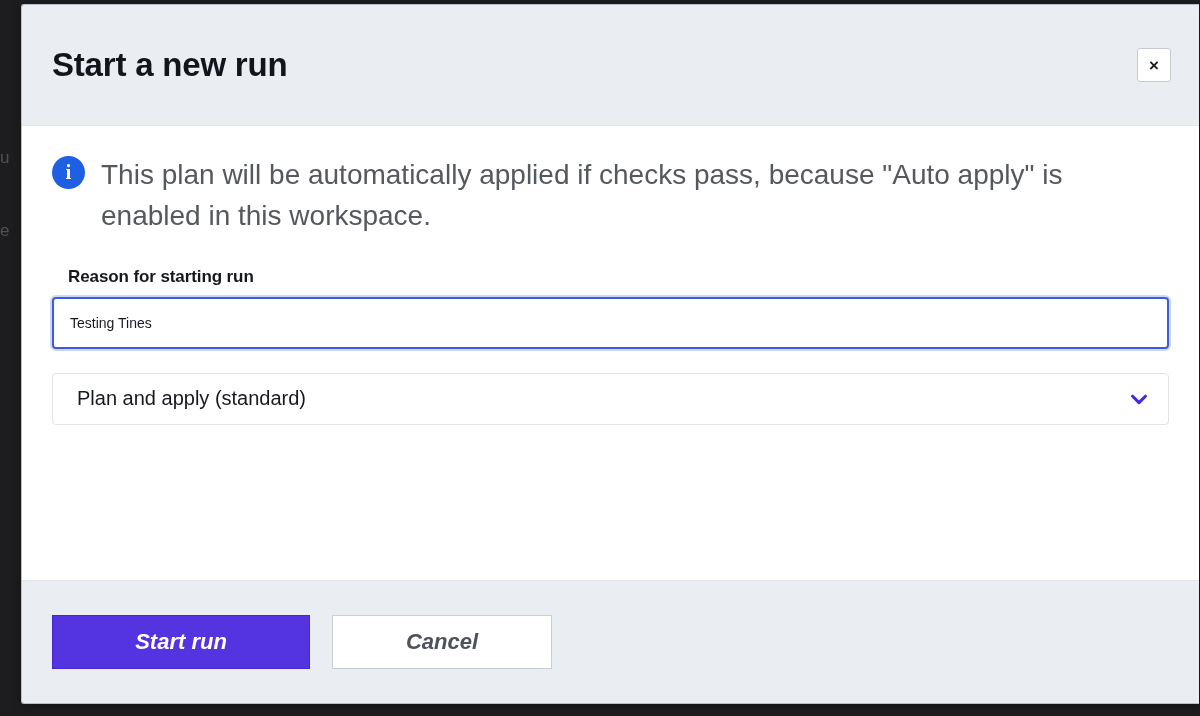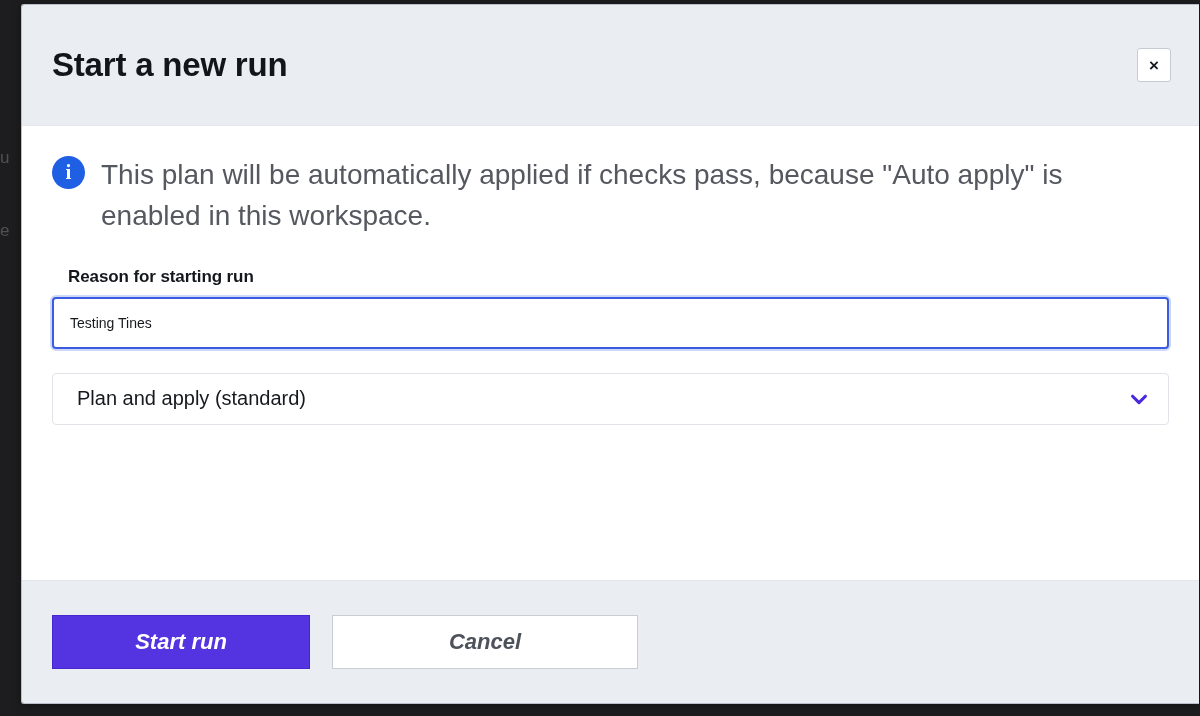--- a/index.html
+++ b/index.html
@@ -200,21 +200,21 @@
     justify-content: center;
     font-style: italic;
   }
   #start-run-button {
     width: 258px;
     background: #5434e0;
     border: 1px solid #4526cf;
     color: #ffffff;
   }
   #cancel-button {
-    width: 306px;
+    width: 220px;
     background: #ffffff;
     border: 1px solid #c9cdd6;
     color: #4e525b;
     text-align: right;
   }
 </style>
 </head>
 <body>
 
 <div id="backdrop">

